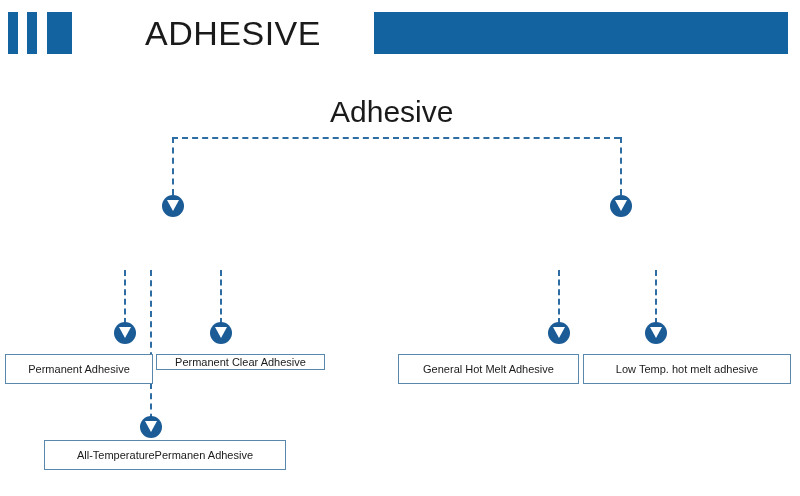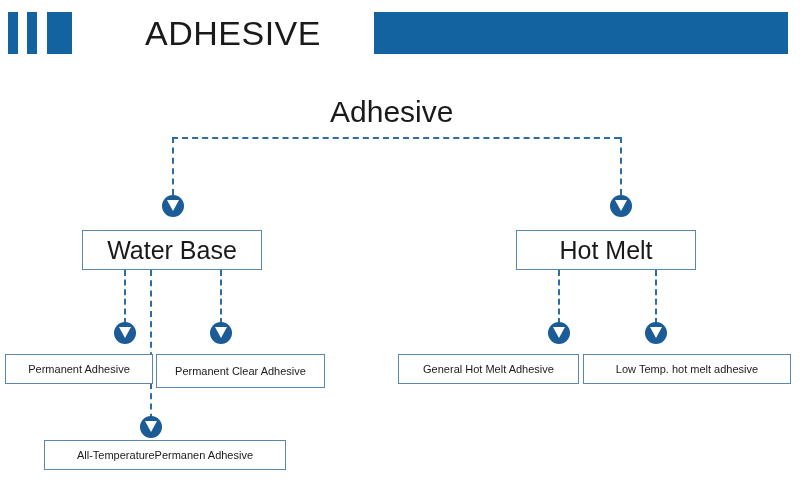--- a/index.html
+++ b/index.html
@@ -134,23 +134,21 @@
 
   <div class="arrow-marker" style="left:162px; top:195px;">
     <div class="circ"></div>
       <div class="tri"></div>
   </div>
   <div class="arrow-marker" style="left:610px; top:195px;">
     <div class="circ"></div>
       <div class="tri"></div>
   </div>
 
-  <div class="node-box node-level1" style="left:82px; top:230px; width:180px; height:40px;">Water Base</div>
 
-  <div class="node-box node-level1" style="left:516px; top:230px; width:180px; height:40px;">Hot Melt</div>
 
   <div class="conn-v" style="left:124px; top:270px; height:54px;"></div>
 
   <div class="conn-v" style="left:150px; top:270px; height:160px;"></div>
 
   <div class="conn-v" style="left:220px; top:270px; height:54px;"></div>
 
   <div class="conn-v" style="left:558px; top:270px; height:54px;"></div>
   <div class="conn-v" style="left:655px; top:270px; height:54px;"></div>
 
@@ -170,21 +168,21 @@
     <div class="circ"></div>
       <div class="tri"></div>
   </div>
   <div class="arrow-marker" style="left:140px; top:416px;">
     <div class="circ"></div>
       <div class="tri"></div>
   </div>
 
   <div class="node-box node-leaf" style="left:5px; top:354px; width:148px; height:30px;">Permanent Adhesive</div>
 
-  <div class="node-box node-leaf" style="left:156px; top:354px; width:169px; height:34px;">Permanent Clear Adhesive</div>
+  <div class="node-box node-leaf" style="left:156px; top:354px; width:169px; height:16px;">Permanent Clear Adhesive</div>
 
   <div class="node-box node-leaf" style="left:398px; top:354px; width:181px; height:30px;">General Hot Melt Adhesive</div>
 
   <div class="node-box node-leaf" style="left:583px; top:354px; width:208px; height:30px;">Low Temp. hot melt adhesive</div>
 
   <div class="node-box node-leaf" style="left:44px; top:440px; width:242px; height:30px;">All-TemperaturePermanen Adhesive</div>
 
 </div>
 
 </body></html>

